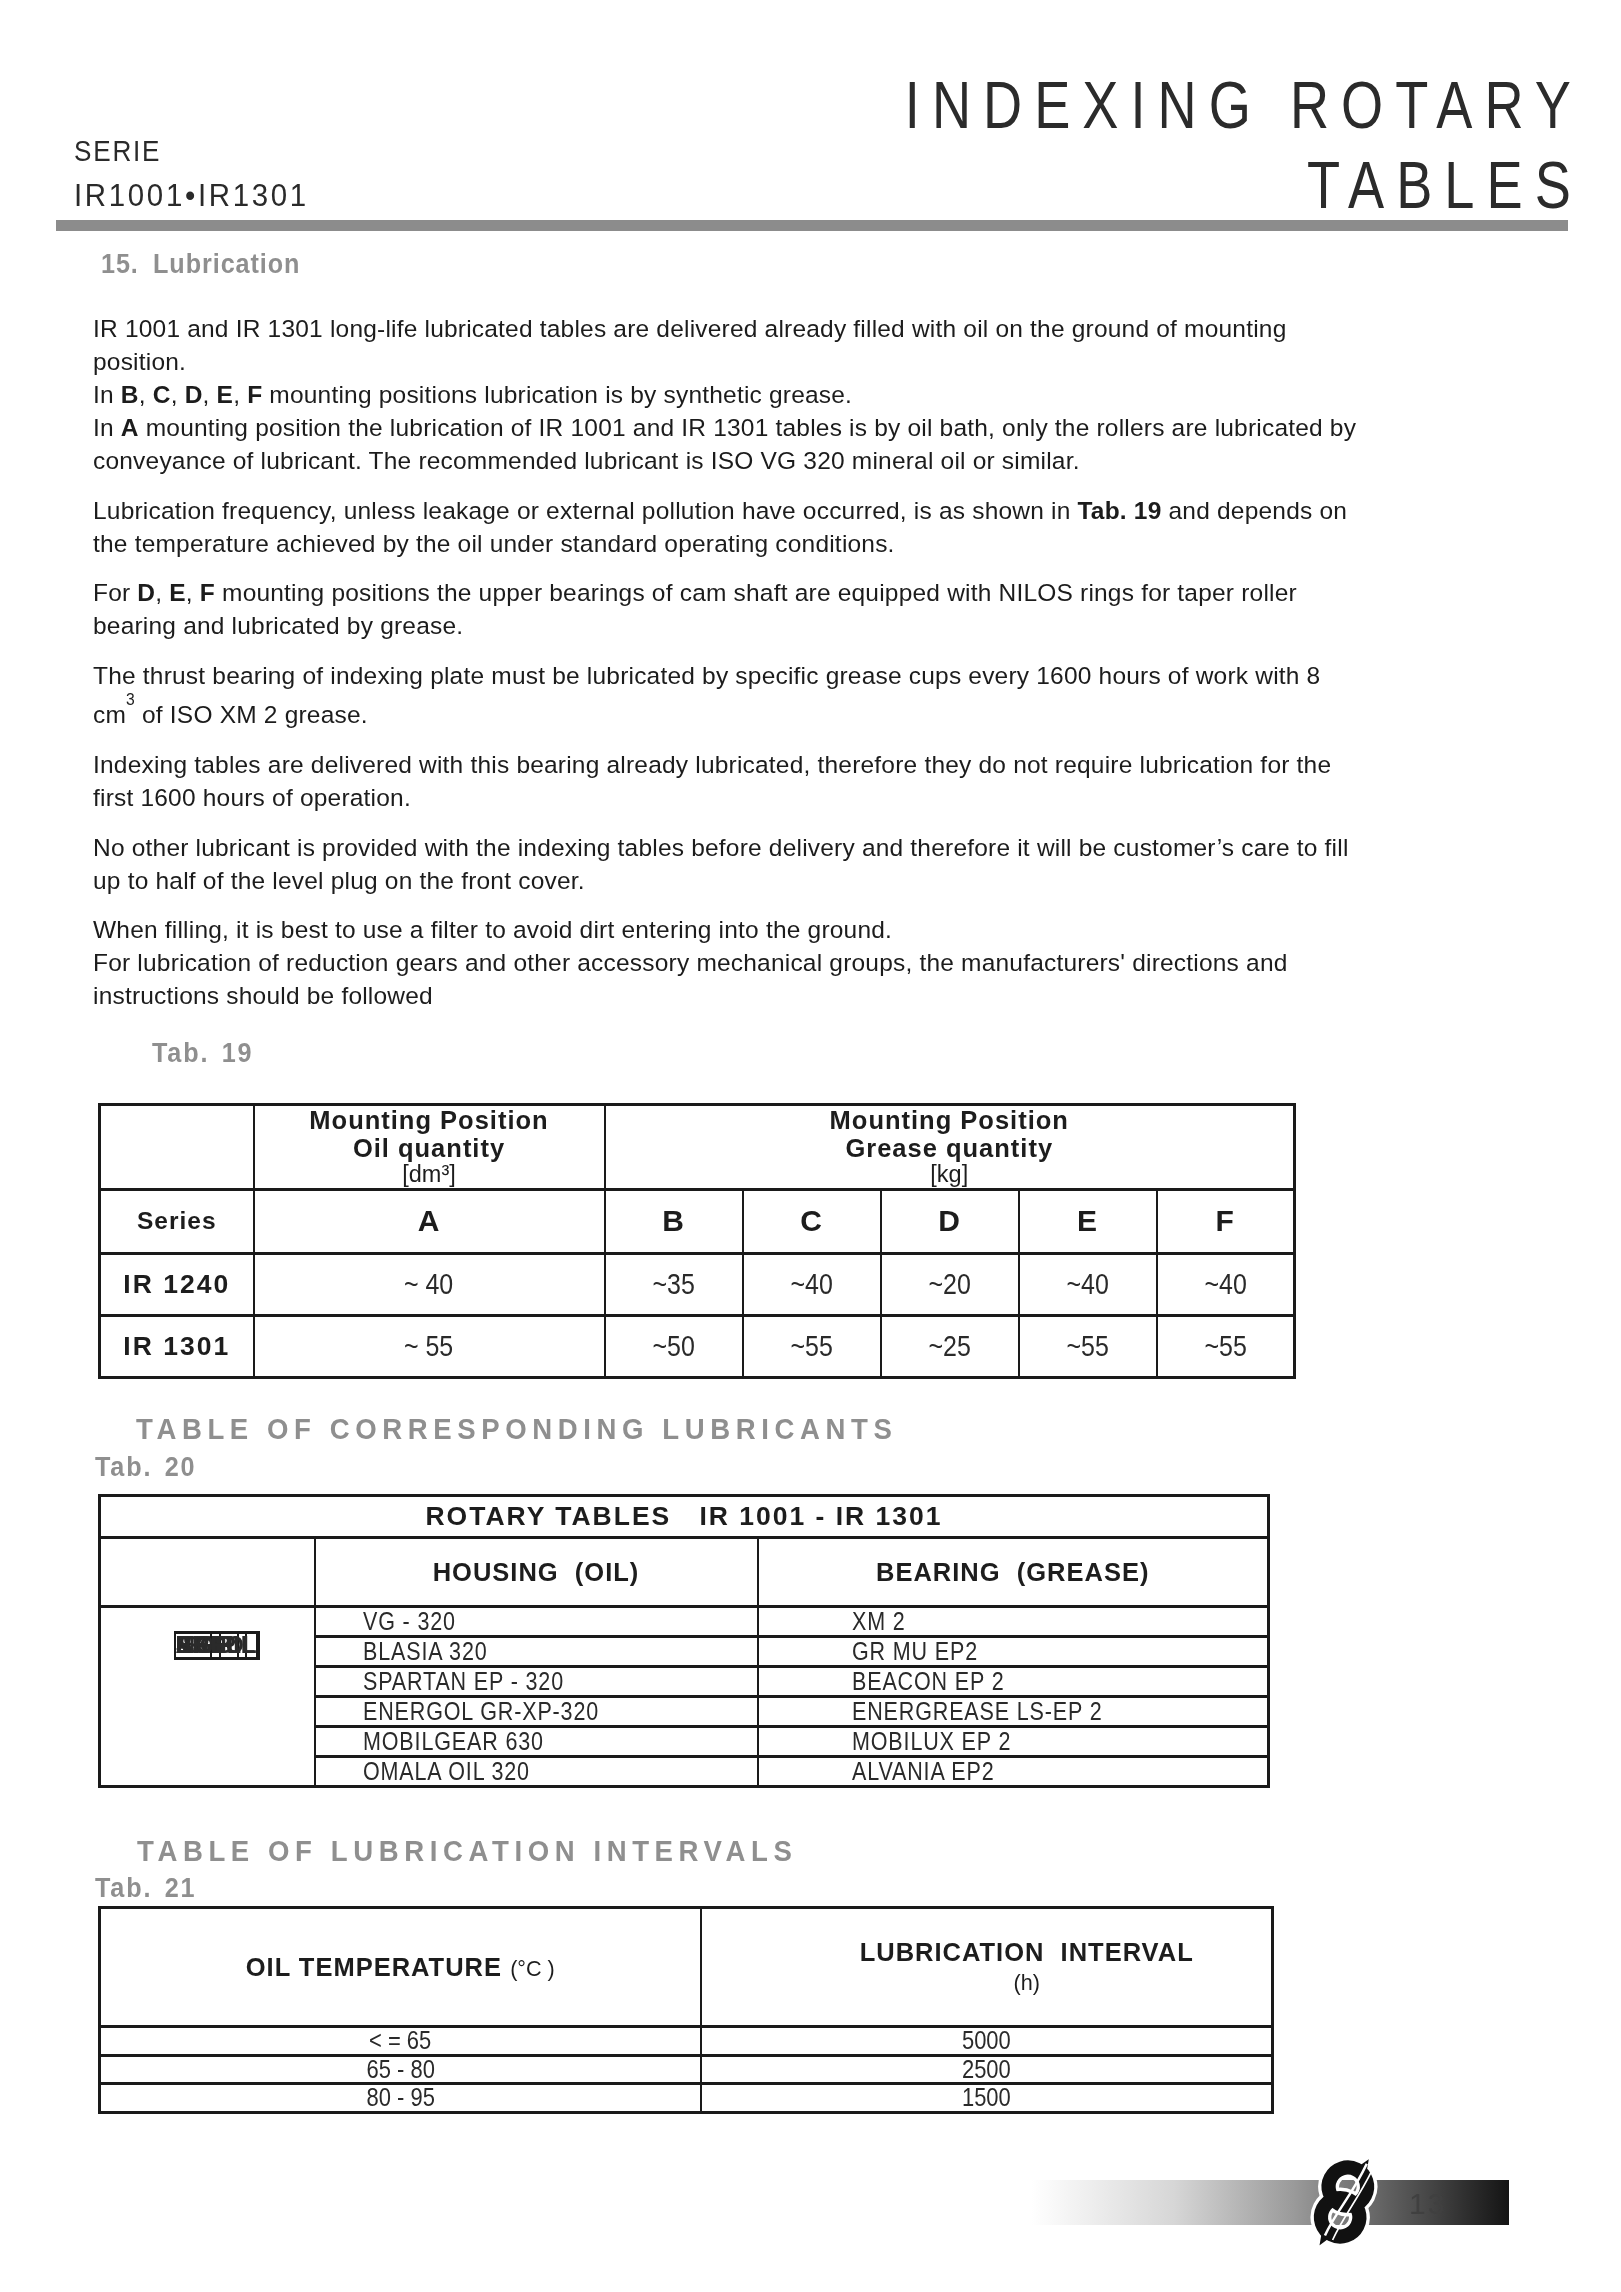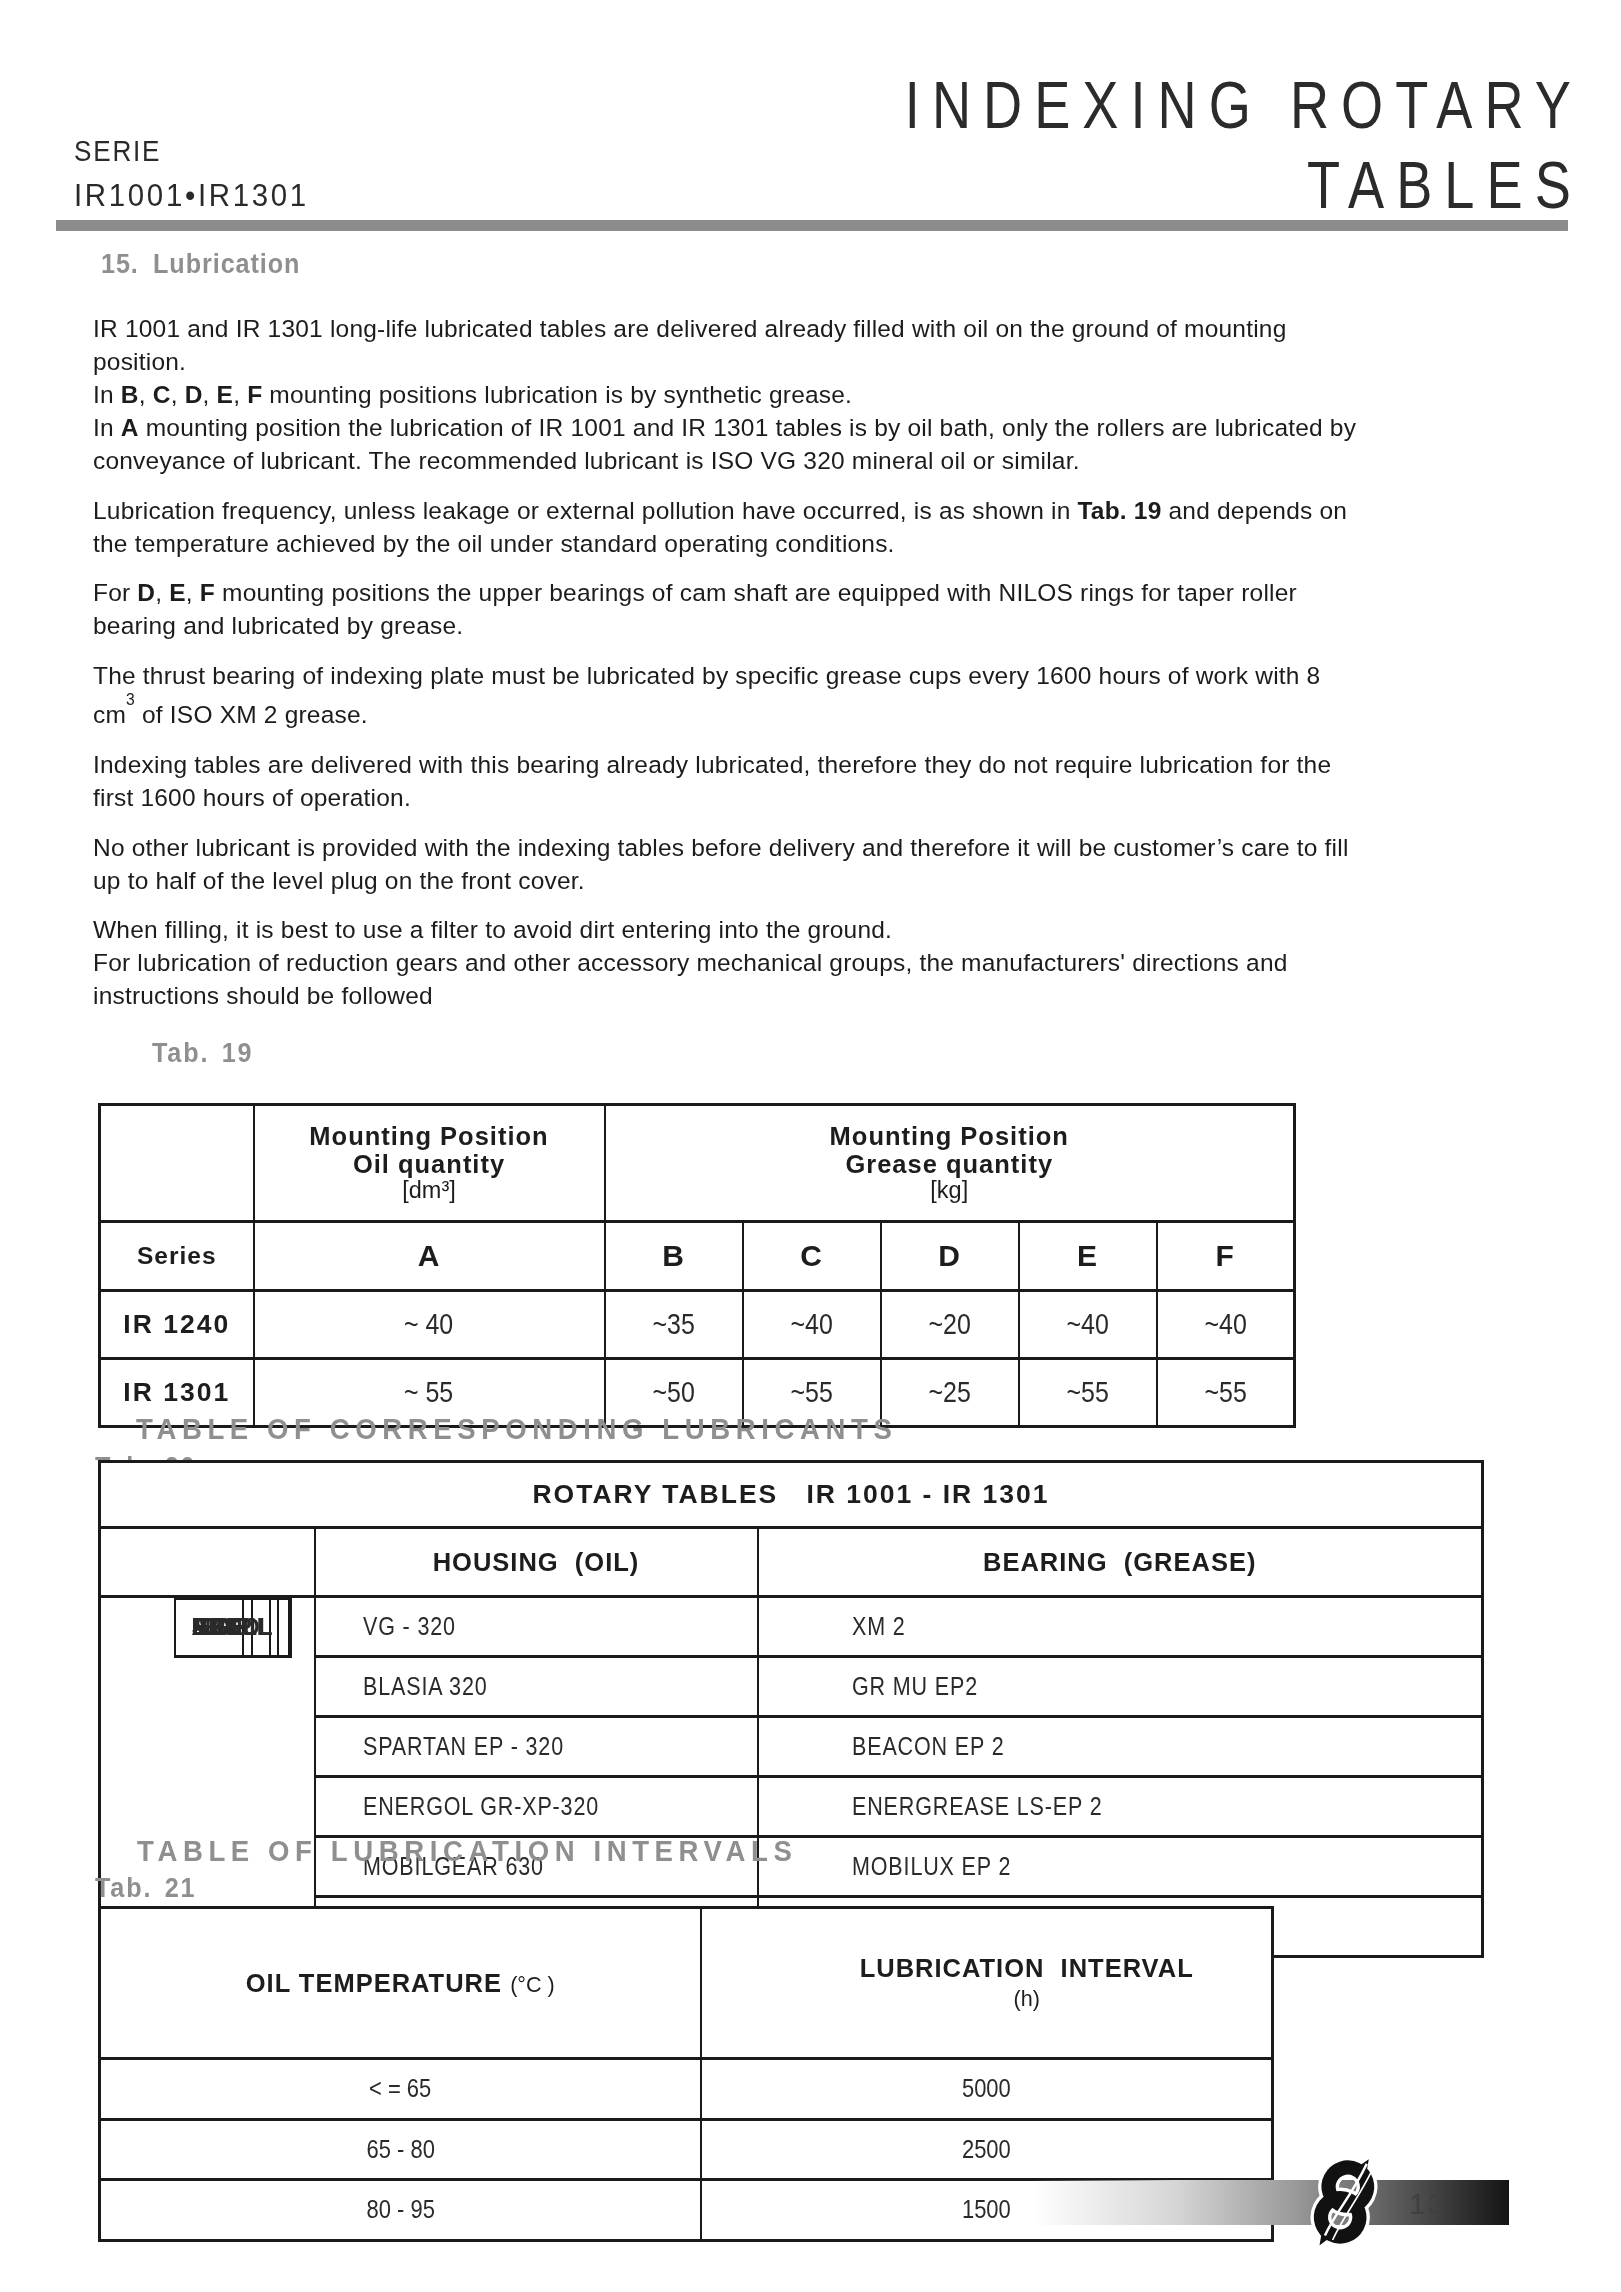--- a/index.html
+++ b/index.html
@@ -27,38 +27,38 @@
   
   .body-text { position:absolute; left:93px; top:312px; width:1495px; font-size:24.5px; line-height:33px;
                letter-spacing:0.2px; color:#1c1c1c; }
   .body-text p { margin-bottom:16.7px; }
   .body-text b { font-weight:bold; }
   .body-text sup { font-size:15.7px; position:relative; top:-8.8px; }
 
   
   table.t { border-collapse:collapse; table-layout:fixed; border:3.9px solid #1a1a1a; position:absolute; background:#fff; }
   table.t td { border:2.9px solid #1a1a1a; border-top-width:3.9px; border-bottom-width:3.9px;
-               text-align:center; vertical-align:middle; padding:16px; }
+               text-align:center; vertical-align:middle; padding:0; }
   .pre { white-space:pre; }
   .val { display:inline-block; transform:scaleX(0.86); font-weight:400; color:#2a2a2a; }
 
   
   .t19 { left:98px; top:1103px; width:1198px; }
   .t19 .hrow { height:84px; }
   .t19 .hrow .th-line { font-weight:bold; font-size:25.5px; letter-spacing:1px; line-height:28px; }
   .t19 .hrow .th-unit { font-weight:400; font-size:23.5px; line-height:25.5px; }
   .t19 .posrow { height:64px; }
   .t19 .posrow td { font-weight:bold; font-size:30px; letter-spacing:1px; }
   .t19 .posrow td.series-h { font-size:24.5px; letter-spacing:1px; }
   .t19 tr.data { height:62px; }
   .t19 tr.data td.series-cell { font-weight:bold; font-size:26.5px; letter-spacing:2px; }
   .t19 tr.data td { font-size:29px; }
 
   
-  .t20 { left:98px; top:1460px; width:1386px; }
+  .t20 { left:98px; top:1494px; width:1172px; }
   .t20 .titlerow { height:42px; }
   .t20 .titlerow td { font-weight:bold; font-size:26.5px; letter-spacing:2px; }
   .t20 .hrow { height:69px; }
   .t20 .hrow td { font-weight:bold; font-size:25.5px; letter-spacing:1px; }
   .t20 tr.data { height:30px; }
   .t20 tr.data td { font-size:25px; line-height:1; }
   .t20 tr.data td.brand { font-weight:bold; font-size:23.5px; letter-spacing:1px; }
   .t20 tr.data td.oil, .t20 tr.data td.grease { text-align:left; }
   .t20 tr.data td.oil { padding-left:47px; }
   .t20 tr.data td.grease { padding-left:93px; }

